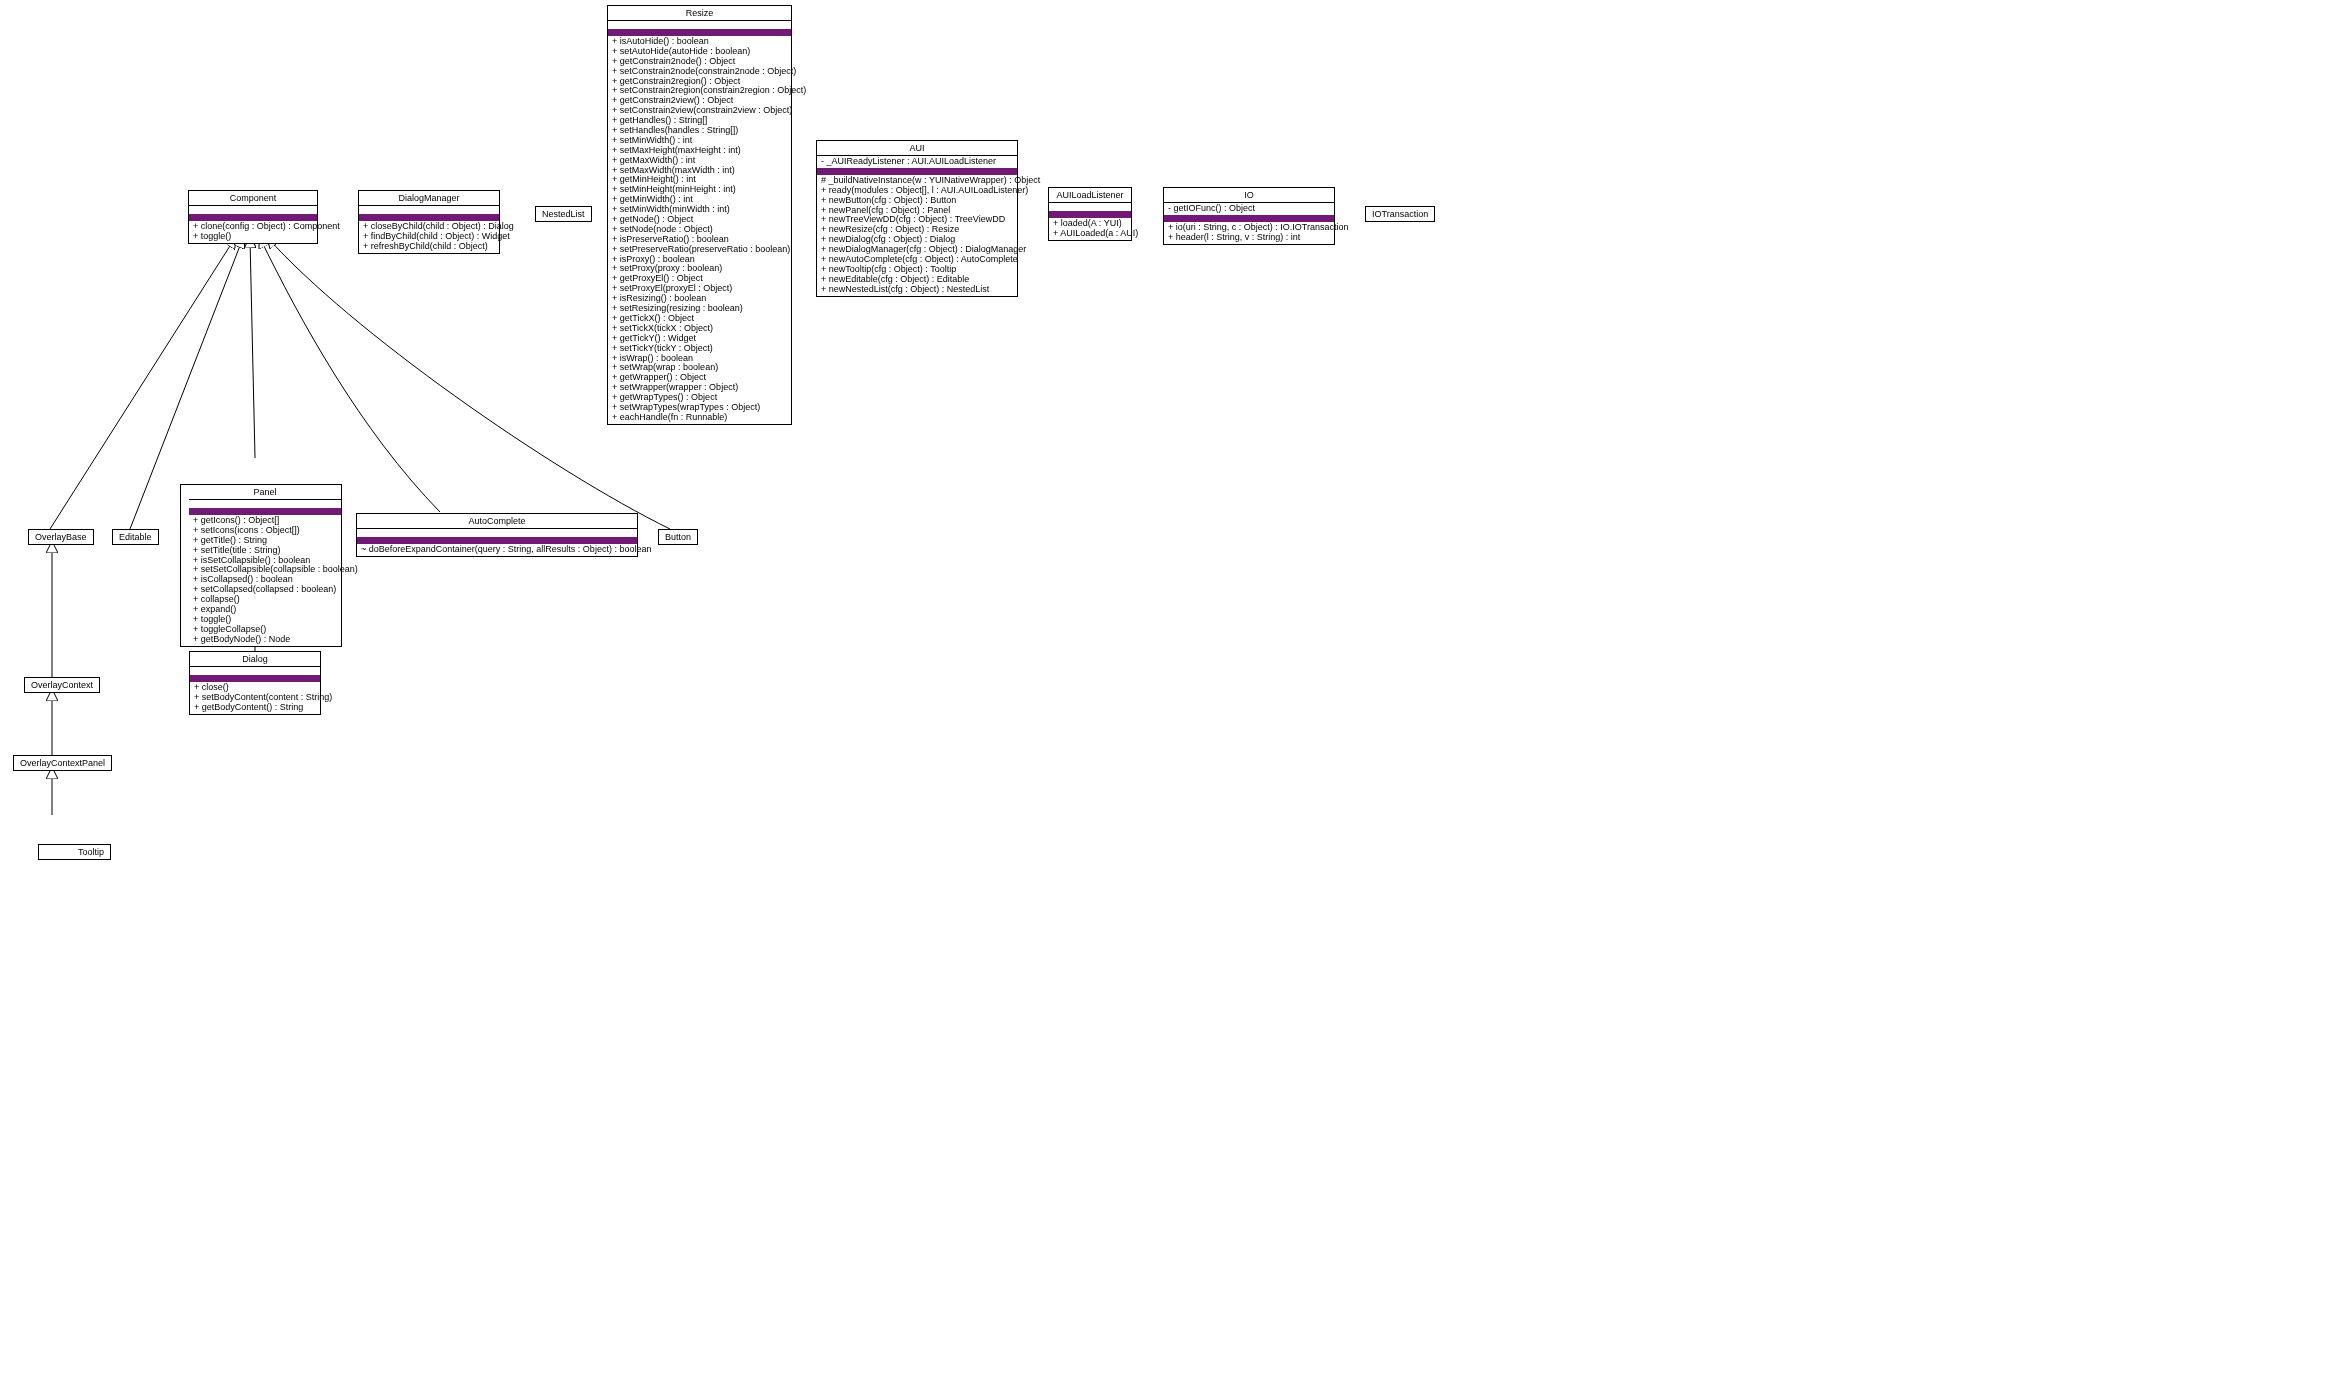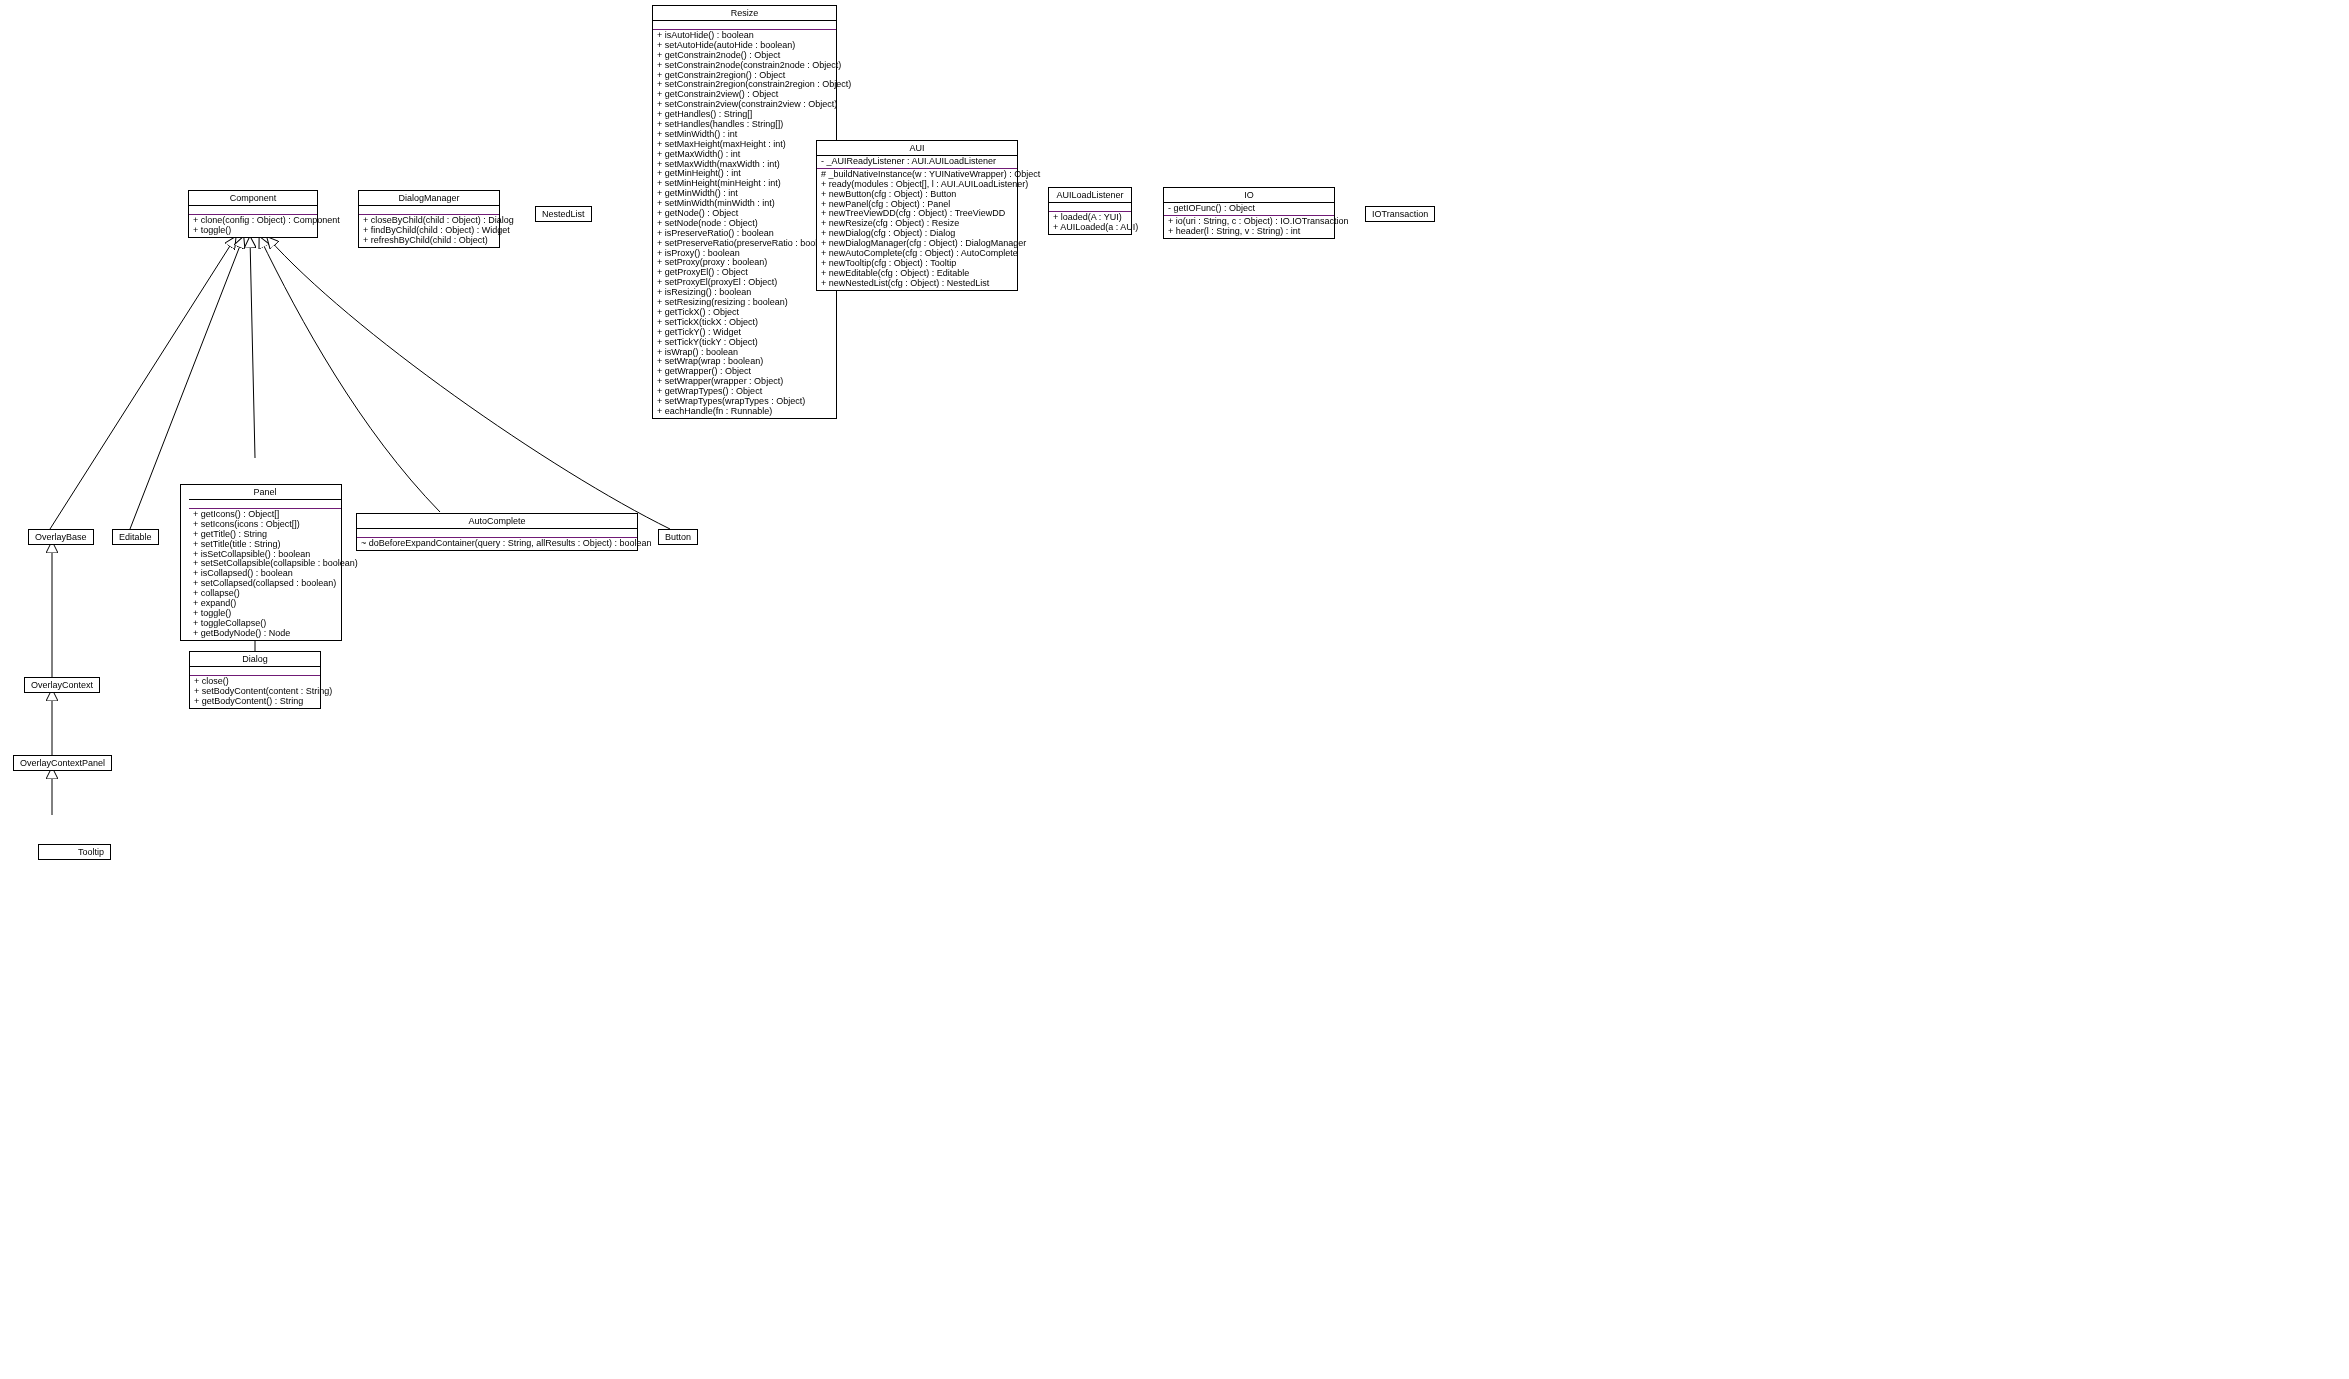--- a/index.html
+++ b/index.html
@@ -17,21 +17,21 @@
     border: 1px solid #000;
     background: #fff;
   }
   .class-name {
     text-align: center;
     padding: 2px 6px;
     border-bottom: 1px solid #000;
     font-weight: normal;
   }
   .class-section {
-    border-bottom: 1px solid #701a75;
+    border-bottom: 7px solid #701a75;
     padding: 1px 4px;
     min-height: 6px;
   }
   .class-section:last-child {
     border-bottom: none;
   }
   .class-section .row {
     white-space: nowrap;
     line-height: 1.1;
   }
@@ -89,21 +89,21 @@
     <div class="row">+ closeByChild(child : Object) : Dialog</div>
     <div class="row">+ findByChild(child : Object) : Widget</div>
     <div class="row">+ refreshByChild(child : Object)</div>
   </div>
 </div>
 
 <div class="class-box" style="left:535px; top:206px;">
   <div class="class-name" style="border-bottom:none">NestedList</div>
 </div>
 
-<div class="class-box" style="left:607px; top:5px; width:183px;margin-left:45px;">
+<div class="class-box" style="left:607px; top:5px; width:183px;">
   <div class="class-name">Resize</div>
   <div class="class-section"></div>
   <div class="class-section" id="resize-ops">
       <div class="row">+ isAutoHide() : boolean</div>
       <div class="row">+ setAutoHide(autoHide : boolean)</div>
       <div class="row">+ getConstrain2node() : Object</div>
       <div class="row">+ setConstrain2node(constrain2node : Object)</div>
       <div class="row">+ getConstrain2region() : Object</div>
       <div class="row">+ setConstrain2region(constrain2region : Object)</div>
       <div class="row">+ getConstrain2view() : Object</div>

